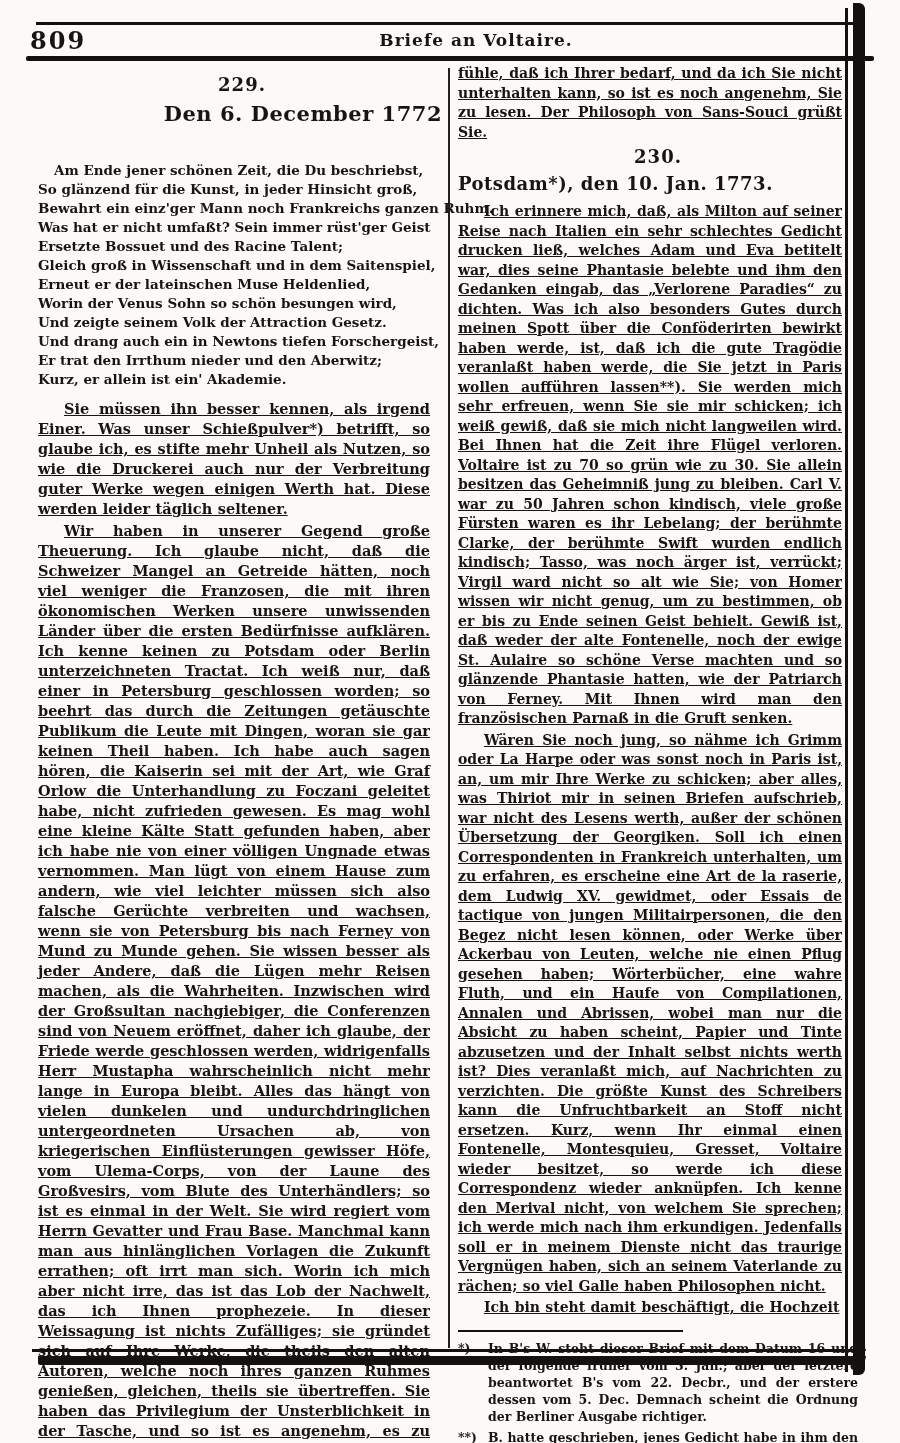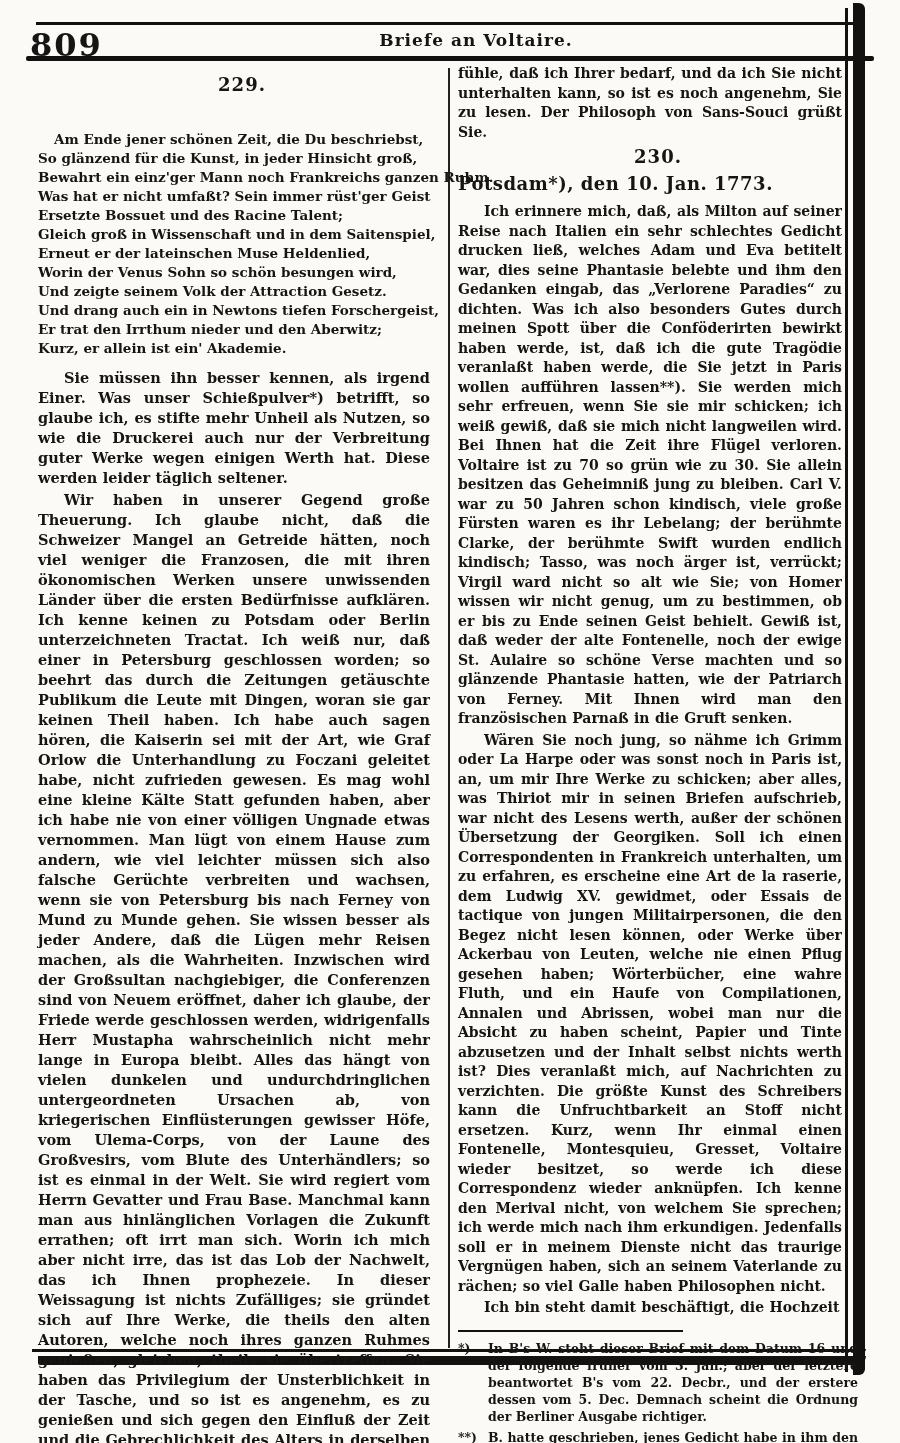--- a/index.html
+++ b/index.html
@@ -16,21 +16,21 @@
   .top-rule{top:22px;left:36px;width:828px;height:3px;}
   .header-rule{top:56px;left:26px;width:848px;height:5px;border-radius:2px;}
   .right-bar-thin{top:8px;left:845px;width:3px;height:1364px;}
   .right-bar-thick{top:3px;left:853px;width:12px;height:1372px;border-radius:0 6px 6px 0;}
   .bottom-rule-thin{top:1349px;left:32px;width:834px;height:3px;border-radius:0 0 40px 0;}
   .bottom-rule-thick{top:1356px;left:38px;width:828px;height:9px;border-radius:0 0 60px 14px;}
   .col-divider{top:68px;left:448px;width:2px;height:1280px;background:#23201d;}
 
   .page-number{
     position:absolute;top:26px;left:30px;
-    font-size:32px;font-weight:bold;letter-spacing:2px;
+    font-size:24px;font-weight:bold;letter-spacing:2px;
   }
   .running-title{
     position:absolute;top:30px;left:0;width:880px;
     text-align:center;font-size:17px;font-weight:bold;letter-spacing:1px;margin-left:36px;
   }
 
   .column{position:absolute;font-weight:bold;}
   .col-left{left:38px;top:72px;width:408px;}
   .col-right{left:458px;top:64px;width:400px;}
 
@@ -39,20 +39,21 @@
   .dateline-230{text-align:left;font-size:18px;margin:4px 2px 8px 0;}
 
   .poem{font-size:13.5px;line-height:19px;margin-bottom:10px;margin-top:35px;}
   .poem .poem-line{white-space:nowrap;}
   .poem .poem-line:first-child{text-indent:16px;}
 
   .para{
     font-size:14.5px;line-height:20px;text-align:justify;
     text-indent:26px;margin:0 16px 2px 0;
     word-spacing:0.5px;
+    text-decoration:underline;
   }
   .col-right .para{font-size:14px;line-height:19.5px;}
   .para.no-indent{text-indent:0;}
 
   .footnote-block{margin-top:12px;}
   .footnote-rule{width:225px;height:2px;background:#121110;margin:0 0 8px 0;}
   .footnote{display:flex;font-size:12.5px;line-height:17px;font-weight:bold;margin-bottom:4px;}
   .footnote .fn-marker{flex:0 0 30px;}
   .footnote .fn-text{flex:1;text-align:justify;}
 </style>
@@ -65,20 +66,21 @@
 <div class="rule right-bar-thick"></div>
 <div class="rule bottom-rule-thin"></div>
 <div class="rule bottom-rule-thick"></div>
 <div class="col-divider" style="position:absolute;"></div>
 
 <div class="page-number">809</div>
 <div class="running-title">Briefe an Voltaire.</div>
 
 <div class="column col-left">
   <div class="letter-number">229.</div>
+  <div class="dateline">Den 6. December 1772</div>
 
   <div class="poem">
     <div class="poem-line">Am Ende jener schönen Zeit, die Du beschriebst,</div>
     <div class="poem-line">So glänzend für die Kunst, in jeder Hinsicht groß,</div>
     <div class="poem-line">Bewahrt ein einz'ger Mann noch Frankreichs ganzen Ruhm.</div>
     <div class="poem-line">Was hat er nicht umfaßt? Sein immer rüst'ger Geist</div>
     <div class="poem-line">Ersetzte Bossuet und des Racine Talent;</div>
     <div class="poem-line">Gleich groß in Wissenschaft und in dem Saitenspiel,</div>
     <div class="poem-line">Erneut er der lateinschen Muse Heldenlied,</div>
     <div class="poem-line">Worin der Venus Sohn so schön besungen wird,</div>

